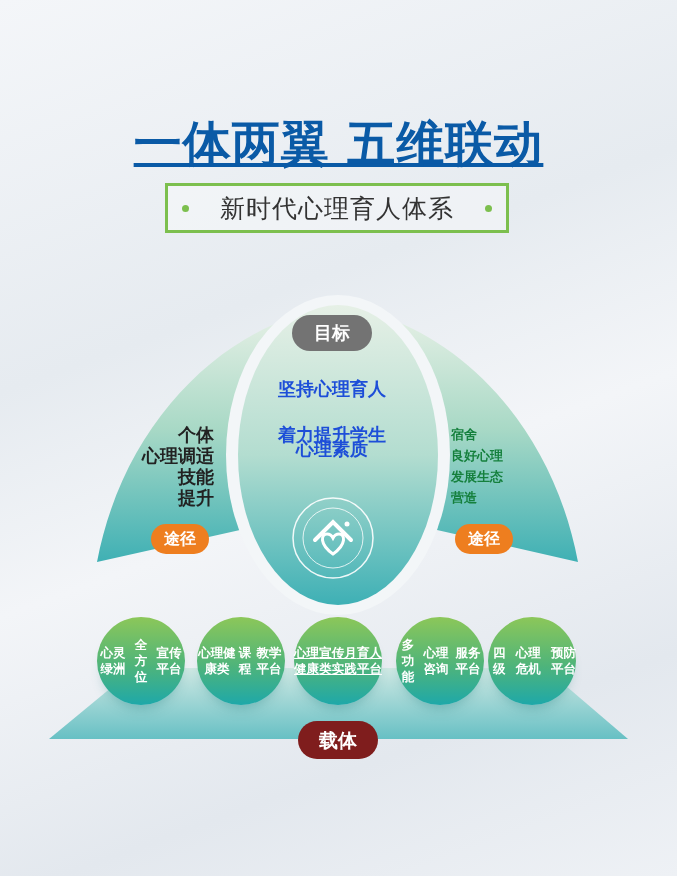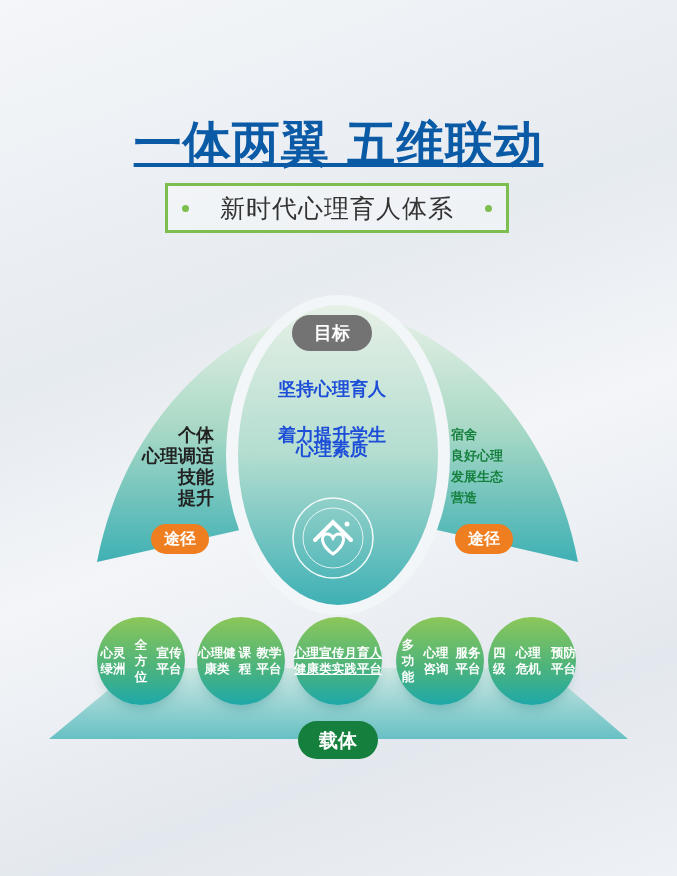--- a/index.html
+++ b/index.html
@@ -10,21 +10,21 @@
   .title{left:0;width:677px;top:112px;text-align:center;font-size:48px;font-weight:bold;color:#0a5aa6;letter-spacing:1px;text-decoration:underline;}
   .subbox{left:165px;top:183px;width:344px;height:50px;border:3px solid #7cbf4e;box-sizing:border-box;background:rgba(255,255,255,0.35);
     display:flex;align-items:center;justify-content:space-between;padding:0 14px;}
   .dot{width:7px;height:7px;border-radius:50%;background:#7cbf4e;}
   .subtext{font-size:25px;color:#333;letter-spacing:1px;}
   svg.shapes{left:0;top:0;}
   .pill{border-radius:20px;color:#fff;font-weight:bold;text-align:center;}
   .goal{left:292px;top:315px;width:80px;height:36px;line-height:36px;background:#737373;font-size:18px;}
   .path-l{left:151px;top:524px;width:58px;height:30px;line-height:30px;background:#ee7e1f;font-size:16px;}
   .path-r{left:455px;top:524px;width:58px;height:30px;line-height:30px;background:#ee7e1f;font-size:16px;}
-  .carrier{left:298px;top:721px;width:80px;height:38px;line-height:38px;background:#15803d;font-size:19px;}
+  .carrier{left:298px;top:721px;width:80px;height:38px;line-height:38px;background:#7f1d1d;font-size:19px;}
   .goal-text{left:240px;width:184px;text-align:center;color:#1d4ed8;font-weight:bold;font-size:18px;line-height:26px;}
   .wing-l-text{left:120px;width:94px;text-align:right;font-size:18px;font-weight:bold;color:#222;line-height:21px;top:424px;}
   .wing-r-text{left:451px;width:100px;text-align:left;font-size:13px;font-weight:bold;color:#15803d;line-height:21px;top:424px;}
   .circle{width:88px;height:88px;border-radius:50%;background:linear-gradient(180deg,#8cc759 0%,#4fb47a 55%,#1ea8a9 100%);
     color:#fff;font-size:12.5px;font-weight:bold;display:flex;flex-direction:row;align-items:center;justify-content:center;line-height:16px;text-align:center;top:617px;
     box-shadow:0 10px 12px -6px rgba(40,130,130,0.35);}
   .logo{left:289px;top:494px;width:88px;height:88px;}
 </style>
 </head>
 <body>

